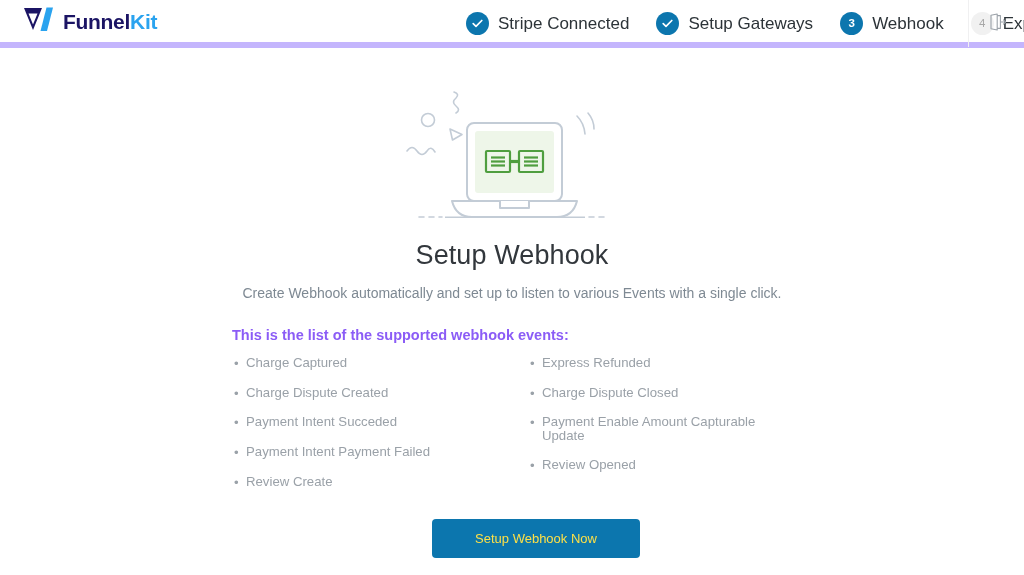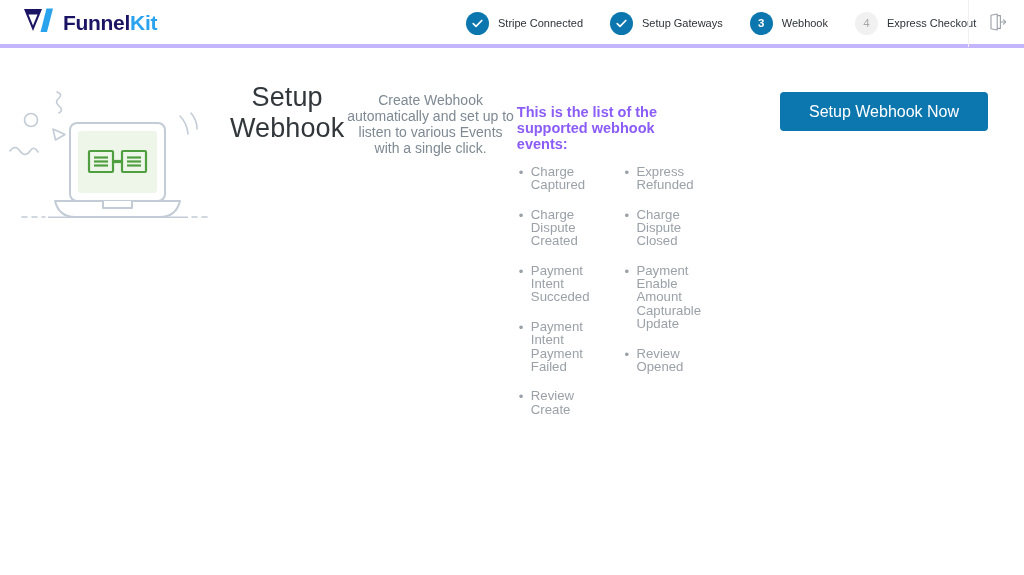--- a/index.html
+++ b/index.html
@@ -15,21 +15,21 @@
     background: #ffffff;
     color: #3c434a;
     -webkit-font-smoothing: antialiased;
   }
 
   
   .header {
     position: relative;
     height: 48px;
     width: 1024px;
-    border-bottom: 4px solid #c4b5fd;
+    border-bottom: 6px solid #c4b5fd;
     display: flex;
     align-items: center;
     background: #ffffff;
   }
 
   .brand {
     display: flex;
     align-items: center;
     margin-left: 22px;
     gap: 7px;
@@ -78,21 +78,21 @@
 
   .step-badge .num {
     font-size: 11.5px;
     font-weight: bold;
     line-height: 1;
   }
   .step-badge.active .num { color: #ffffff; }
   .step-badge.todo .num { color: #a7a7a7; font-weight: normal; }
 
   .step-label {
-    font-size: 11px;
+    font-size: 17px;
     color: #2c3338;
     white-space: nowrap;
     line-height: 1;
   }
 
   .exit-wrap {
     position: absolute;
     right: 0;
     top: 0;
     height: 47px;
@@ -102,21 +102,22 @@
     justify-content: center;
     border-left: 1px solid #f0f0f1;
     cursor: pointer;
   }
 
   
   .main {
     width: 1024px;
     padding-top: 30px;
     display: flex;
-    flex-direction: row;
+    flex-direction: column;
+    align-items: center;
   }
 
   .illustration { margin-bottom: 4px; }
 
   .page-title {
     font-size: 27px;
     font-weight: normal;
     color: #32373c;
     text-align: center;
     margin-top: 4px;
@@ -170,25 +171,25 @@
 
   .cta-wrap {
     margin-top: 14px;
     display: flex;
     justify-content: center;
     width: 100%;
   }
 
   .cta-button {
     background: #0c76ae;
-    color: #ffffff;
+    color: #fde047;
     border: none;
     border-radius: 4px;
     font-family: "Liberation Sans", sans-serif;
-    font-size: 16px;
+    font-size: 13px;
     padding: 0 26px;
     height: 39px;
     min-width: 208px;
     cursor: pointer;
     line-height: 39px;
     margin-left: 48px;
   }
 </style>
 </head>
 <body>

